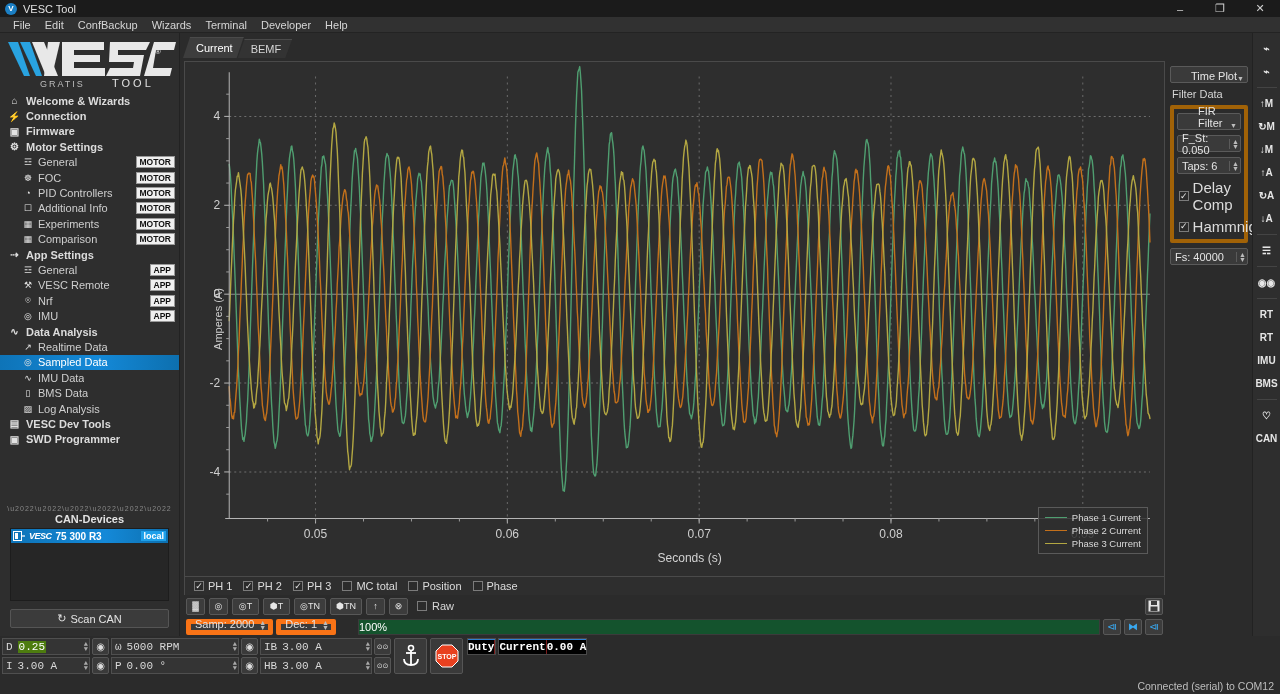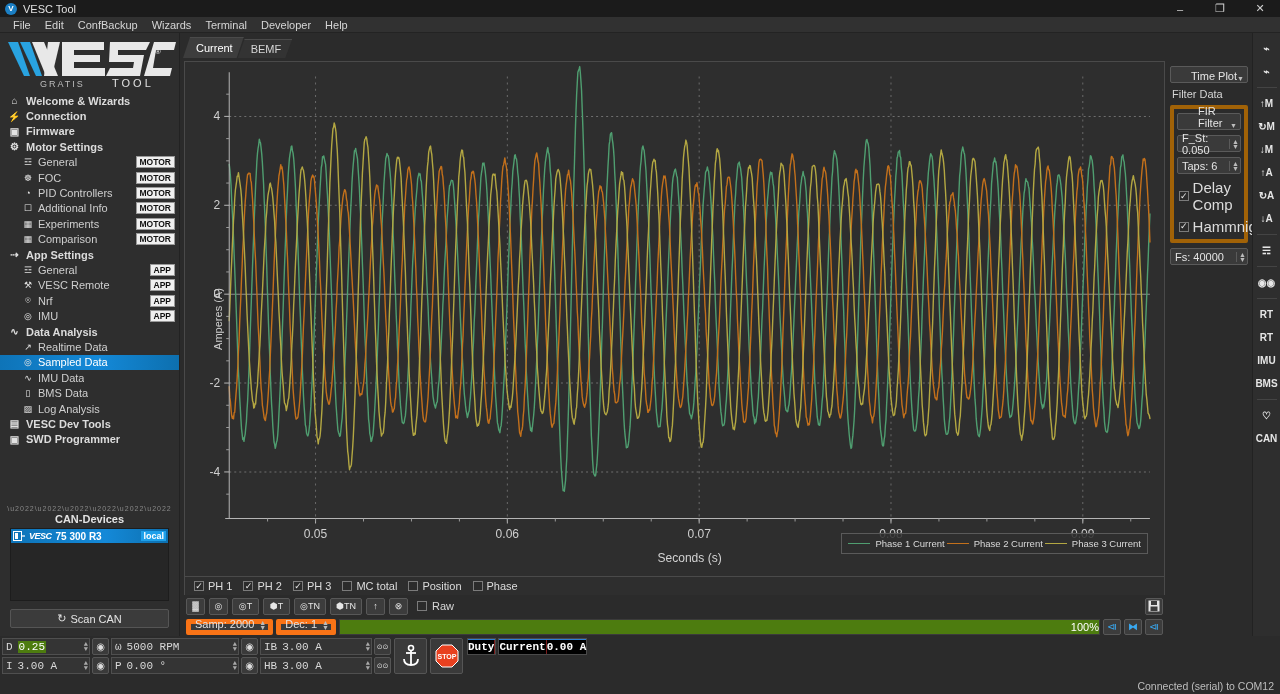--- a/index.html
+++ b/index.html
@@ -82,22 +82,22 @@
   .tbtn.wide { width:27px; }
   .tbtn.wider { width:32px; }
   .rawchk { display:flex; align-items:center; gap:5px; margin-left:5px; font-size:11px; color:#d7d7d7; }
   .savebtn { margin-left:auto; width:18px; height:17px; background:#3c3c3c; border:1px solid #585858;
              border-radius:2px; display:flex; align-items:center; justify-content:center; }
 
   .samprow { height:19px; display:flex; align-items:center; gap:3px; padding:0 5px 0 6px; flex:none; }
   .spin { height:16px; background:#3a3a3a; border:5px solid #f97316; border-radius:2px; display:flex;
           align-items:flex-end; padding:0 2px 0 4px; font-size:11px; color:#e2e2e2; }
   .spin .arrows { display:flex; flex-direction:column; margin-left:5px; line-height:5px; color:#bbb; font-size:7px; }
-  .progbar { flex:1; height:16px; background:#4d7c0f; border:1px solid #3b3b3b; position:relative;
-             display:flex; align-items:center; justify-content:flex-end; color:#fff; font-size:11px; }
+  .progbar { flex:1; height:16px; background:#14532d; border:1px solid #3b3b3b; position:relative;
+             display:flex; align-items:center; justify-content:flex-start; color:#fff; font-size:11px;margin-left:19px; }
   .arrbtn { width:18px; height:16px; background:#3c3c3c; border:1px solid #585858; border-radius:2px;
             display:flex; align-items:center; justify-content:center; color:#39a8f0; font-size:10px;}
 
   
   .rightpanel { width:84px; flex:none; padding:8px 4px 0 2px; display:flex; flex-direction:column; gap:5px;
                 background:#2b2b2b; }
   .rsel { height:17px; background:#3a3a3a; border:1px solid #5a5a5a; border-radius:2px; display:flex;
           align-items:flex-end; padding:0 3px 0 20px; font-size:11px; color:#e4e4e4; }
   .rsel .caret { margin-left:auto; font-size:7px; color:#bdbdbd; }
   .grp-label { font-size:11px; color:#d5d5d5; padding-left:2px; }
@@ -135,21 +135,21 @@
                  font-family:"Liberation Mono", monospace; font-size:11px; font-weight:bold; color:#fff; }
   .gauge .divider { width:1px; background:#7a1d1d; }
 
   .statusbar { height:16px; background:#2b2b2b; display:flex; align-items:center; justify-content:flex-end;
                padding-right:6px; font-size:10.5px; color:#bdbdbd; flex:none; }
 
   
   .axis-ylabel { position:absolute; left:2px; top:50%; transform:translateY(-50%) rotate(-90deg);
                  transform-origin:center; font-size:11px; color:#cfcfcf; white-space:nowrap; }
   .legend { position:absolute; right:16px; bottom:22px; background:rgba(46,46,46,0.85);
-            border:1px solid #5a5a5a; padding:4px 6px; display:flex; flex-direction:row; gap:2px; }
+            border:1px solid #5a5a5a; padding:4px 6px; display:flex; flex-direction:column; gap:2px; }
   .lg-item { display:flex; align-items:center; gap:5px; font-size:9.5px; color:#d9d9d9; }
   .lg-line { width:22px; height:0; border-top:1.5px solid; }
 </style>
 </head>
 <body>
 
 <div class="app">
 
   <div class="titlebar">
     <div class="tb-logo">V</div>

